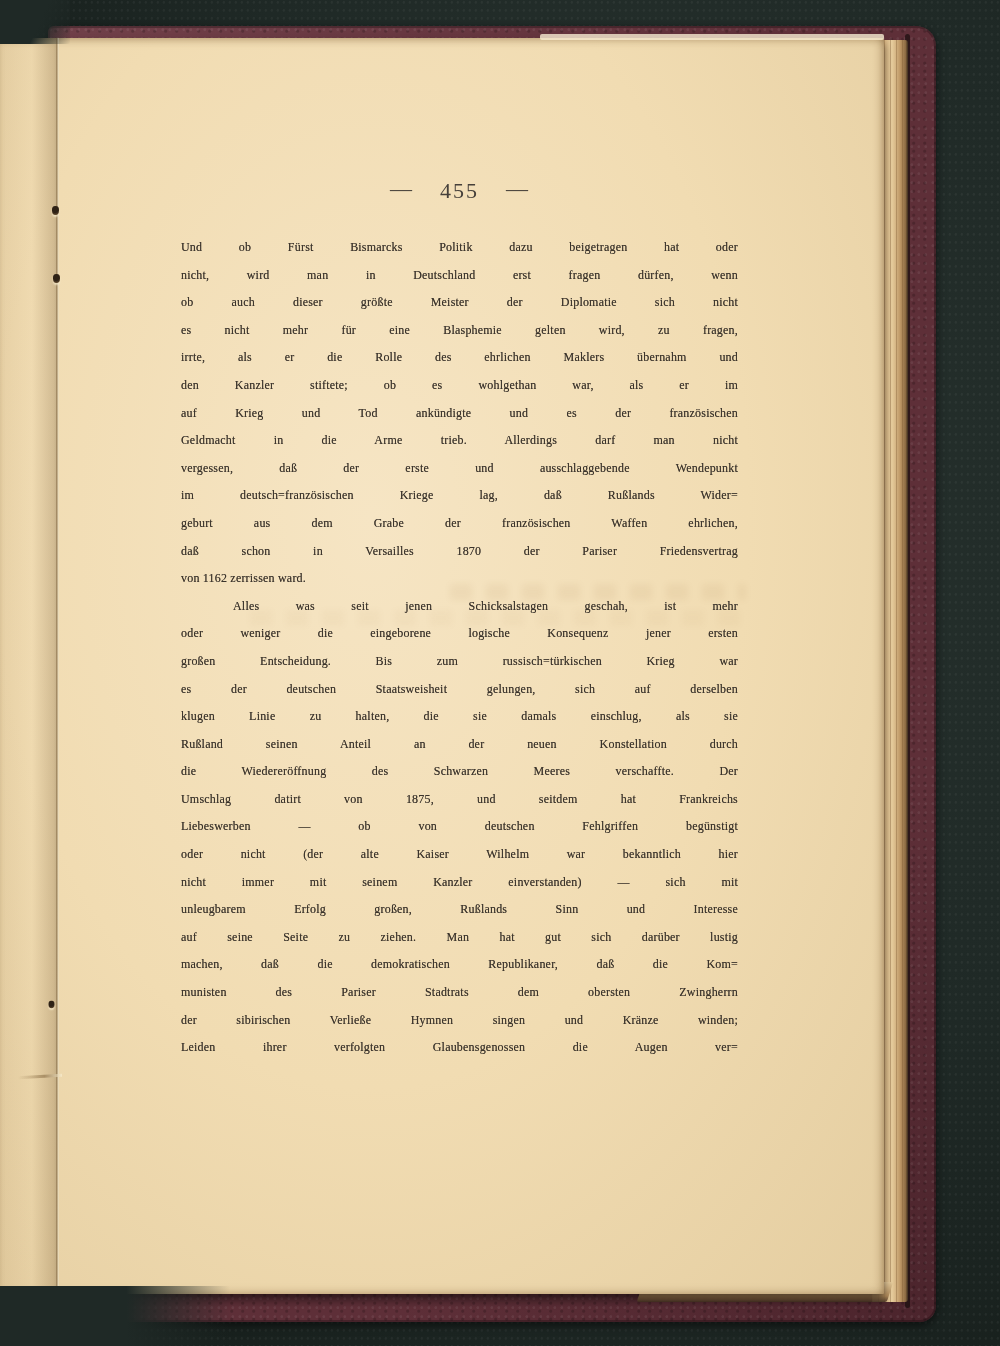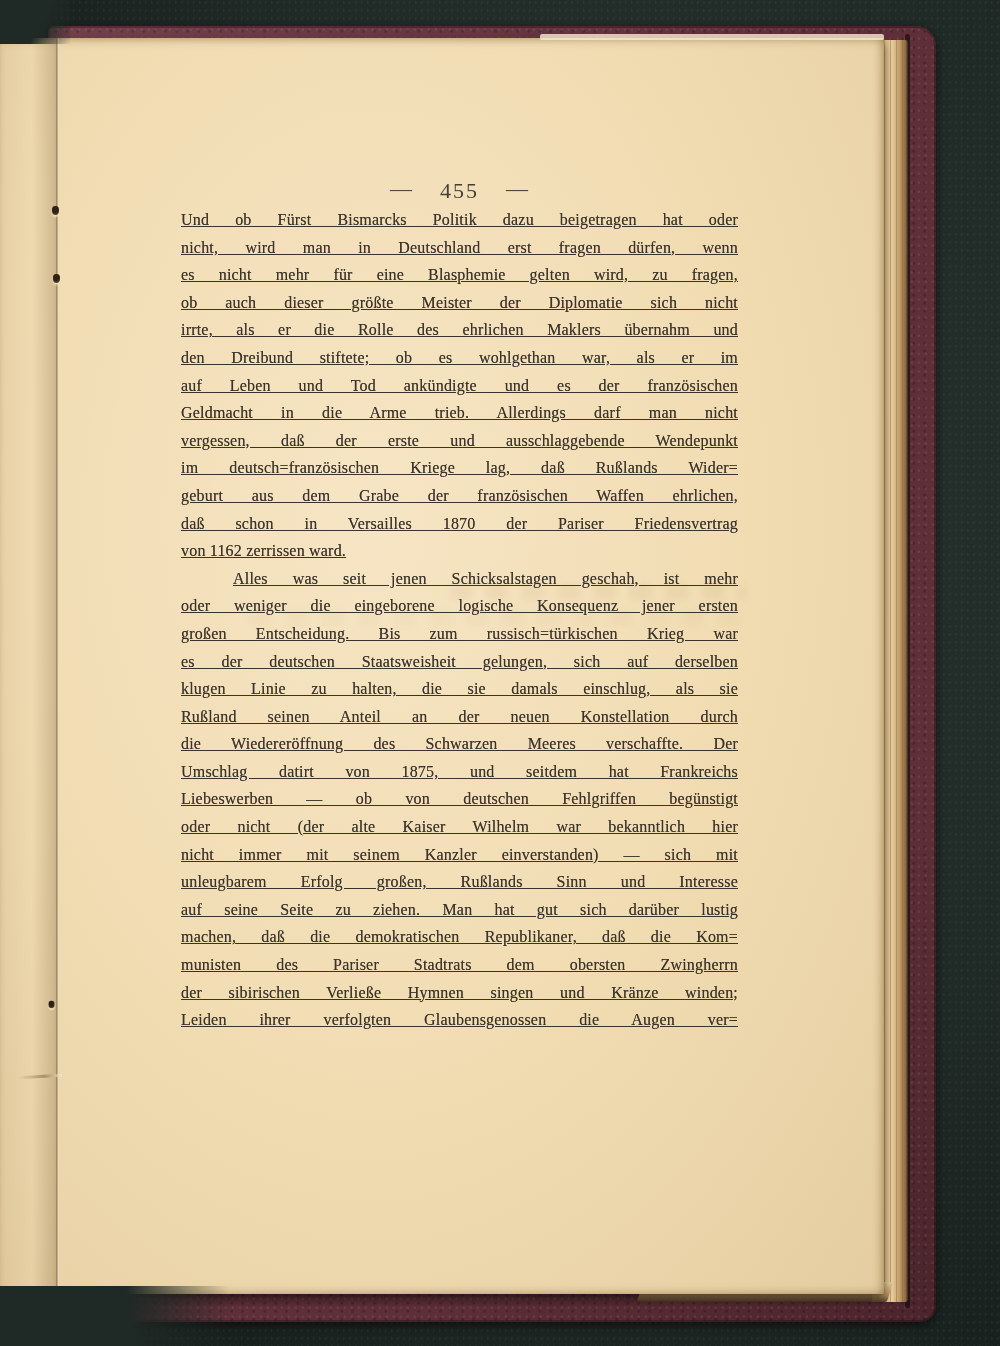--- a/index.html
+++ b/index.html
@@ -117,24 +117,23 @@
   .ghost-2{left:250px;top:572px;width:496px;opacity:.07;}
   
   .page-header{
     position:absolute;left:181px;top:134px;width:557px;height:38px;
     display:flex;align-items:center;justify-content:center;
     font-size:22px;letter-spacing:1px;color:#46403a;
   }
   .page-header .dash{margin:0 27px;transform:translateY(-2px);}
   .page-header .num{letter-spacing:2px;}
   .body-text{
-    position:absolute;left:181px;top:168px;width:557px;
-    font-size:16px;line-height:27.6px;letter-spacing:.2px;
+    position:absolute;left:181px;top:196px;width:557px;
+    font-size:12px;line-height:27.6px;letter-spacing:.2px;
     text-shadow:0 0 .4px rgba(58,51,43,.65);
-    text-decoration:underline;
   }
   .line{
     text-align:justify;text-align-last:justify;white-space:normal;
     height:27.6px;overflow:visible;
   }
   .line.indent{padding-left:52px;}
   .line.para-end{text-align-last:left;}
 </style>
 </head>
 <body>
@@ -160,25 +159,25 @@
 
     <div class="page-header">
       <span class="dash">—</span>
       <span class="num">455</span>
       <span class="dash">—</span>
     </div>
 
     <div class="body-text">
         <div class="line">Und ob Fürst Bismarcks Politik dazu beigetragen hat oder</div>
         <div class="line">nicht, wird man in Deutschland erst fragen dürfen, wenn</div>
+        <div class="line">ob auch dieser größte Meister der Diplomatie sich nicht</div>
         <div class="line">es nicht mehr für eine Blasphemie gelten wird, zu fragen,</div>
-        <div class="line">ob auch dieser größte Meister der Diplomatie sich nicht</div>
         <div class="line">irrte, als er die Rolle des ehrlichen Maklers übernahm und</div>
-        <div class="line">den Dreibund stiftete; ob es wohlgethan war, als er im</div>
-        <div class="line">auf Leben und Tod ankündigte und es der französischen</div>
+        <div class="line">den Kanzler stiftete; ob es wohlgethan war, als er im</div>
+        <div class="line">auf Krieg und Tod ankündigte und es der französischen</div>
         <div class="line">Geldmacht in die Arme trieb. Allerdings darf man nicht</div>
         <div class="line">vergessen, daß der erste und ausschlaggebende Wendepunkt</div>
         <div class="line">im deutsch=französischen Kriege lag, daß Rußlands Wider=</div>
         <div class="line">geburt aus dem Grabe der französischen Waffen ehrlichen,</div>
         <div class="line">daß schon in Versailles 1870 der Pariser Friedensvertrag</div>
         <div class="line para-end">von 1162 zerrissen ward.</div>
         <div class="line indent">Alles was seit jenen Schicksalstagen geschah, ist mehr</div>
         <div class="line">oder weniger die eingeborene logische Konsequenz jener ersten</div>
         <div class="line">großen Entscheidung. Bis zum russisch=türkischen Krieg war</div>
         <div class="line">es der deutschen Staatsweisheit gelungen, sich auf derselben</div>

